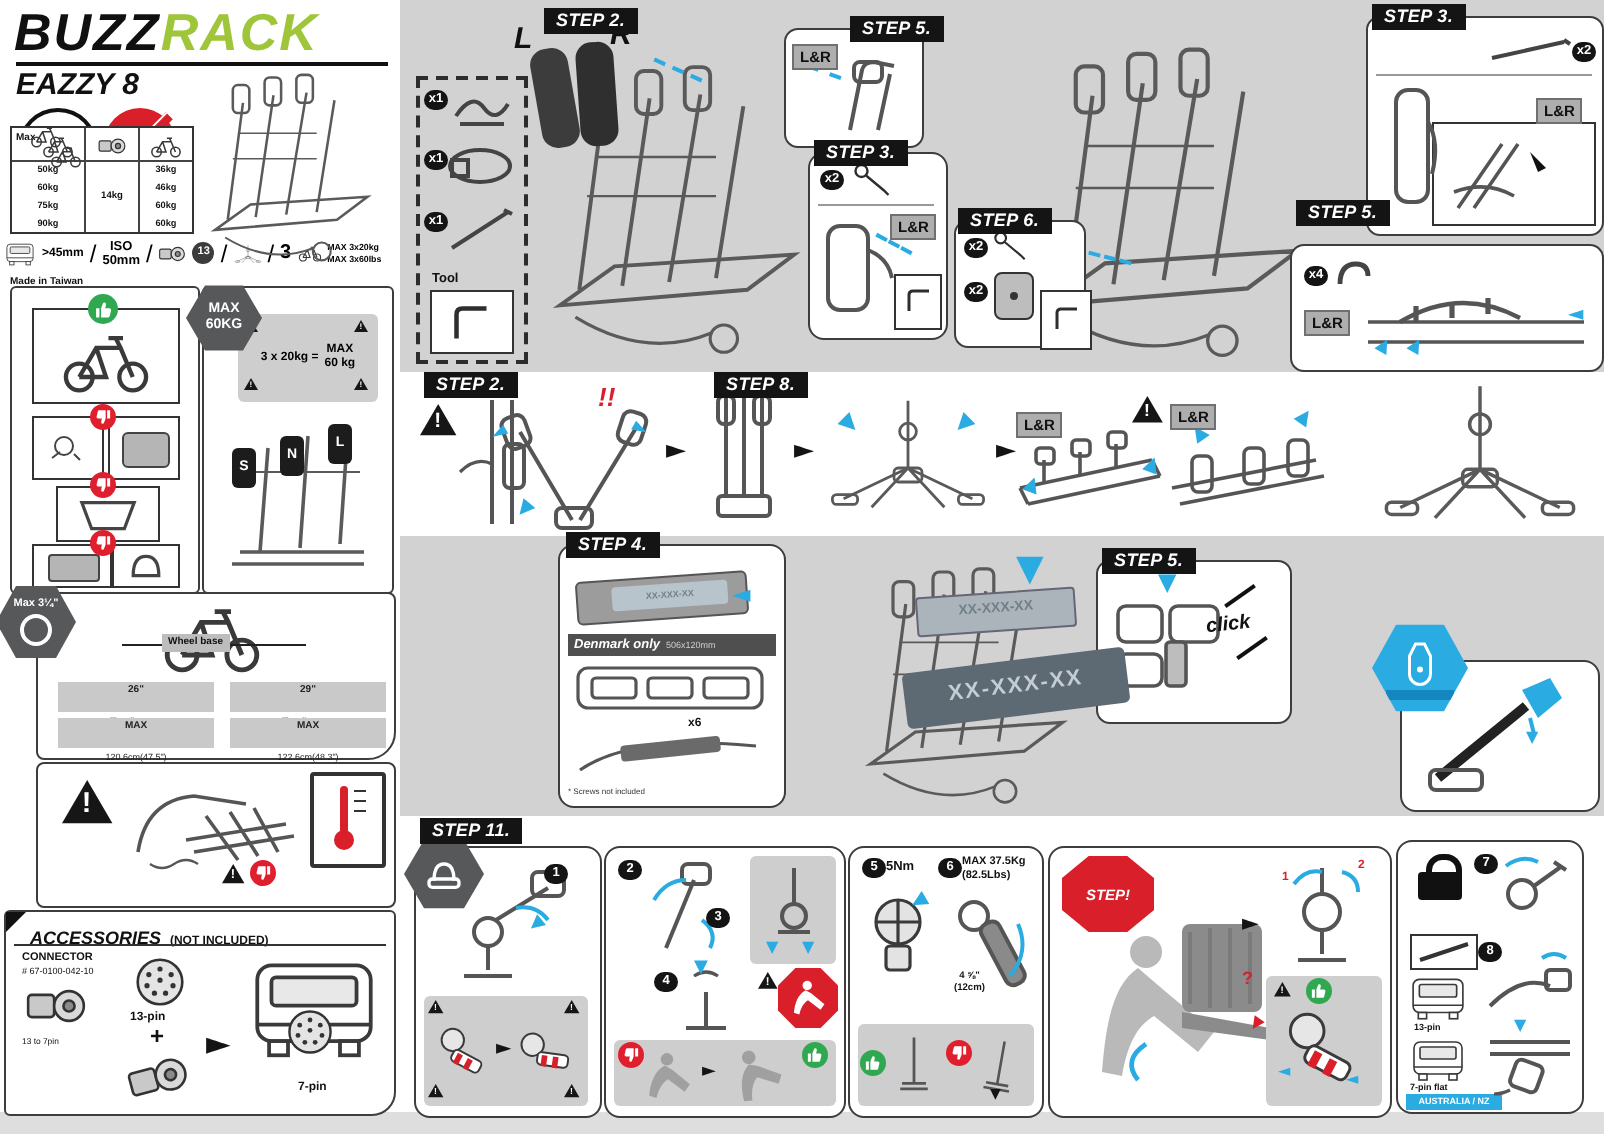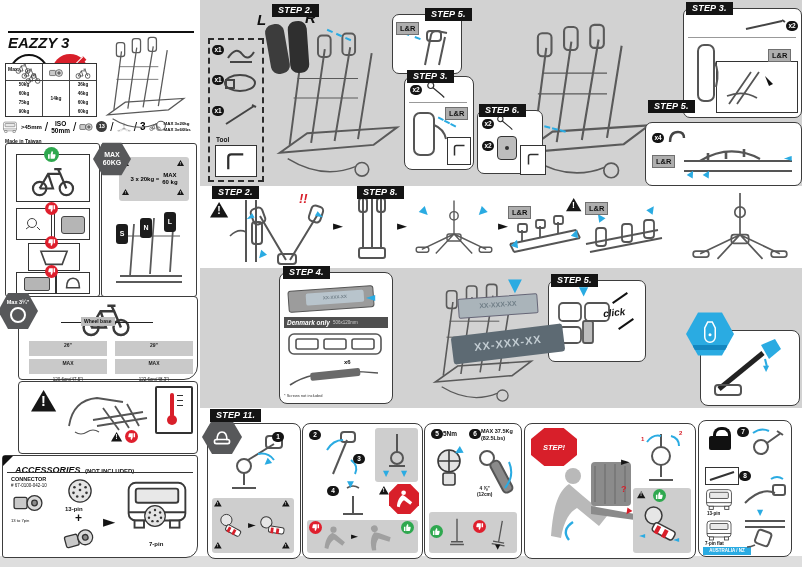--- a/index.html
+++ b/index.html
@@ -126,22 +126,23 @@
 </svg>
 
 <div id="page">
 
   <div class="panel" style="left:200px;top:0;width:602px;height:186px"></div>
   <div class="panel" style="left:200px;top:268px;width:602px;height:140px"></div>
   <div class="abs" style="left:0;top:556px;width:802px;height:11px;background:#dedede;z-index:1"></div>
 
   <div class="abs" style="left:0;top:0;width:200px;height:567px;z-index:2">
 
+    <div class="t" style="left:7px;top:1px;font:italic 900 26px/30px 'Liberation Sans',sans-serif;letter-spacing:1px"><span style="color:#101010">BUZZ</span><span style="color:#9fc63b">RACK</span></div>
     <div class="abs" style="left:8px;top:31px;width:186px;height:2px;background:#101010"></div>
-    <div class="t" style="left:8px;top:34px;font:italic 900 15px/18px 'Liberation Sans',sans-serif">EAZZY 3</div>
+    <div class="t" style="left:8px;top:34px;font:italic 900 15px/18px 'Liberation Sans',sans-serif">EAZZY 8</div>
 
     <div class="abs" style="left:9px;top:54px;width:36px;height:36px;border:2.5px solid #111;border-radius:50%;background:#fff">
       <svg class="sk" style="left:4px;top:6px;width:16px;height:12px" viewBox="0 0 36 28">
           <use href="#sym-bike"></use>
         </svg>
       <svg class="sk" style="left:14px;top:16px;width:16px;height:12px" viewBox="0 0 36 28">
           <use href="#sym-bike"></use>
         </svg>
     </div>
     <div class="abs" style="left:52px;top:54px;width:36px;height:36px;border-radius:50%;background:#d81f2a">

